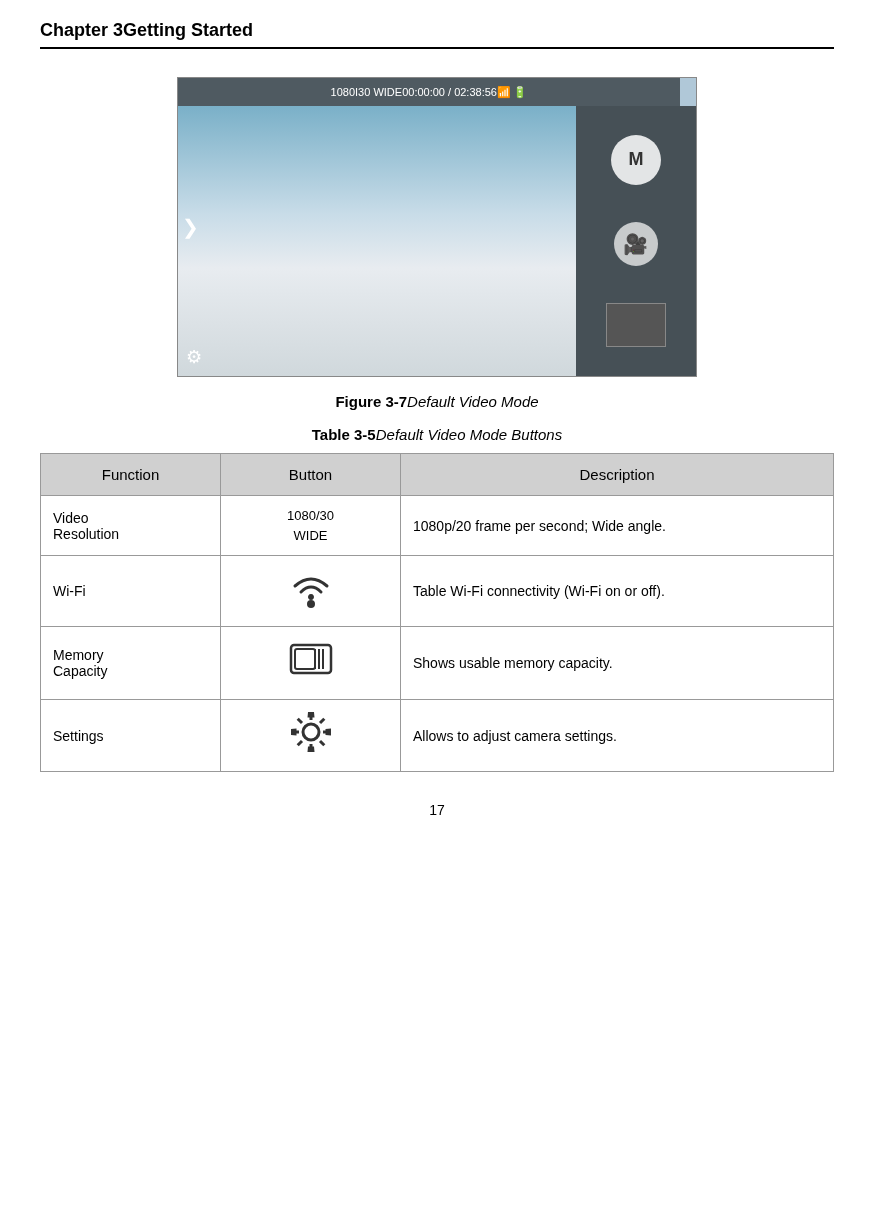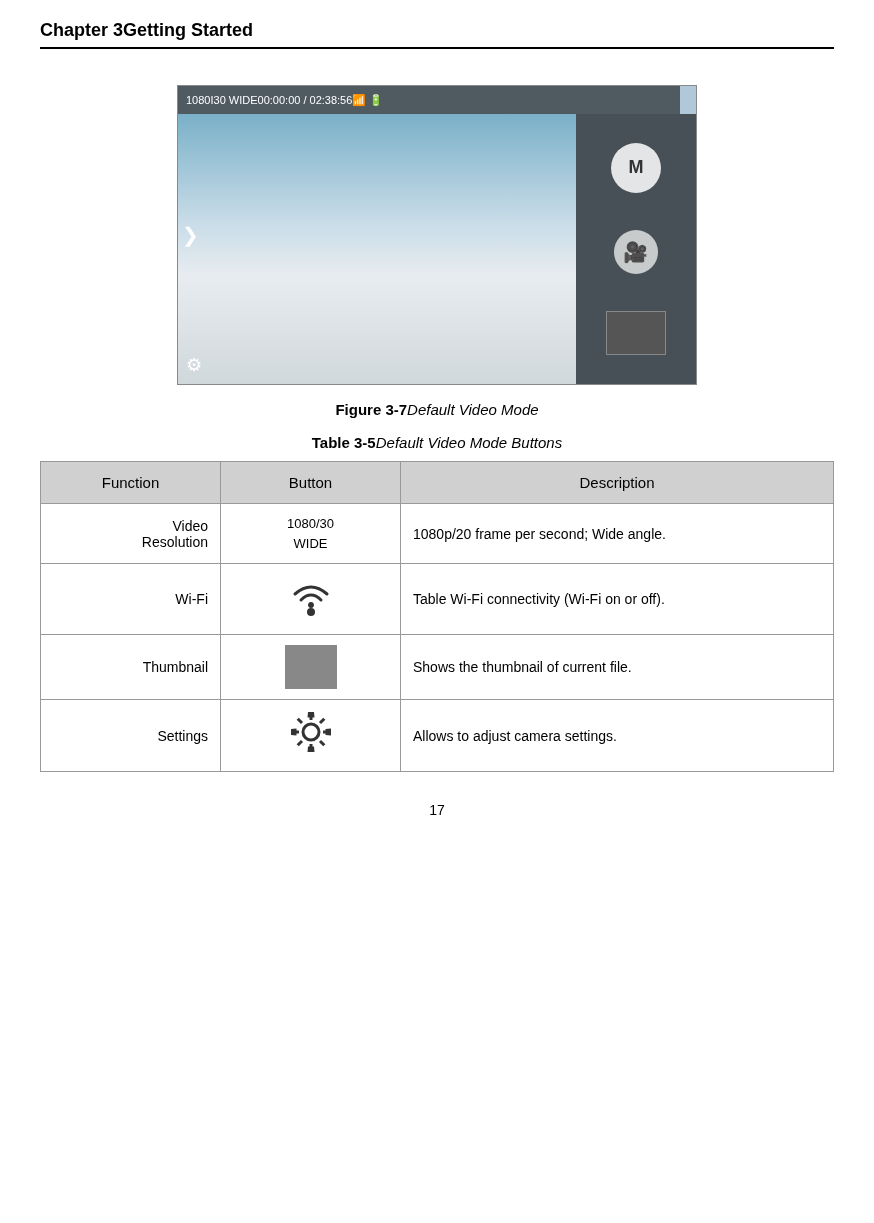--- a/index.html
+++ b/index.html
@@ -10,21 +10,21 @@
       color: #000;
       width: 874px;
       min-height: 1223px;
       padding: 20px 40px;
     }
     .chapter-header {
       font-size: 18px;
       font-weight: bold;
       border-bottom: 2px solid #000;
       padding-bottom: 6px;
-      margin-bottom: 36px;
+      margin-bottom: 28px;
     }
     .figure-container {
       display: flex;
       justify-content: center;
       margin-bottom: 16px;
     }
     .camera-screenshot {
       width: 520px;
       height: 300px;
       background: #b0c8d8;
@@ -35,21 +35,21 @@
     .cam-top-bar {
       position: absolute;
       top: 0; left: 0; right: 16px;
       height: 28px;
       background: rgba(0,0,0,0.55);
       display: flex;
       align-items: center;
       padding: 0 8px;
       color: #fff;
       font-size: 11px;
-      justify-content: flex-start;
+      justify-content: center;
     }
     .cam-landscape {
       position: absolute;
       top: 28px; left: 0; right: 120px; bottom: 0;
       background: linear-gradient(180deg, #7ab0c8 0%, #c8dce8 40%, #e8ecf0 60%, #d0d8dc 100%);
     }
     .cam-side-panel {
       position: absolute;
       top: 28px; right: 0; bottom: 0;
       width: 120px;
@@ -120,21 +120,21 @@
       padding: 12px 8px;
       border: 1px solid #999;
       text-align: center;
     }
     td {
       border: 1px solid #999;
       padding: 10px 12px;
       vertical-align: middle;
     }
     td.func-col {
-      text-align: right;
+      text-align: left;
       font-size: 14px;
       width: 180px;
     }
     td.btn-col {
       text-align: center;
       width: 180px;
     }
     td.desc-col {
       text-align: left;
       font-size: 14px;
@@ -219,27 +219,33 @@
         <path d="M24 34 a3 3 0 1 1 0.001 0" fill="#333"></path>
         <path d="M14 26 Q24 16 34 26" fill="none" stroke="#333" stroke-width="3" stroke-linecap="round"></path>
         <path d="M8 20 Q24 6 40 20" fill="none" stroke="#333" stroke-width="3" stroke-linecap="round"></path>
         <circle cx="24" cy="38" r="4" fill="#333"></circle>
       </svg>
     </div>
         </td>
         <td class="desc-col">Table Wi-Fi connectivity (Wi-Fi on or off).</td>
       </tr>
       <tr>
-        <td class="func-col">Thumbnail</td>
+        <td class="func-col">Memory<br>Capacity</td>
         <td class="btn-col">
-          <div>
-      <div style="width:52px;height:44px;background:#888;margin:0 auto;"></div>
+          <div class="memory-icon-wrap">
+      <svg width="52" height="44" viewBox="0 0 52 44">
+        <rect x="6" y="8" width="40" height="28" rx="3" fill="none" stroke="#333" stroke-width="2.5"></rect>
+        <rect x="10" y="12" width="20" height="20" rx="2" fill="none" stroke="#333" stroke-width="2"></rect>
+        <line x1="30" y1="12" x2="30" y2="32" stroke="#333" stroke-width="2"></line>
+        <line x1="34" y1="12" x2="34" y2="32" stroke="#333" stroke-width="2"></line>
+        <line x1="38" y1="12" x2="38" y2="32" stroke="#333" stroke-width="2"></line>
+      </svg>
     </div>
         </td>
-        <td class="desc-col">Shows the thumbnail of current file.</td>
+        <td class="desc-col">Shows usable memory capacity.</td>
       </tr>
       <tr>
         <td class="func-col">Settings</td>
         <td class="btn-col">
           <div class="gear-icon">
       <svg width="44" height="44" viewBox="0 0 44 44">
         <circle cx="22" cy="22" r="8" fill="none" stroke="#333" stroke-width="3"></circle>
         <g stroke="#333" stroke-width="3">
           <line x1="22" y1="4" x2="22" y2="10"></line>
           <line x1="22" y1="34" x2="22" y2="40"></line>

